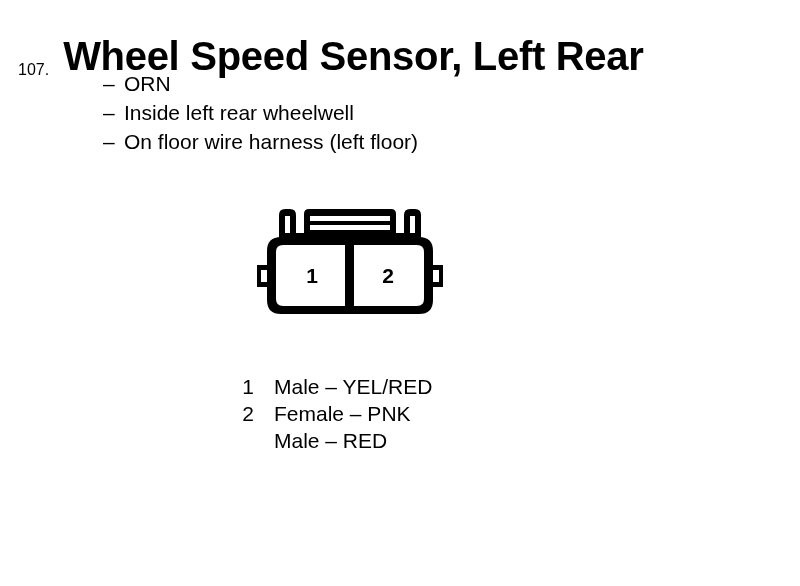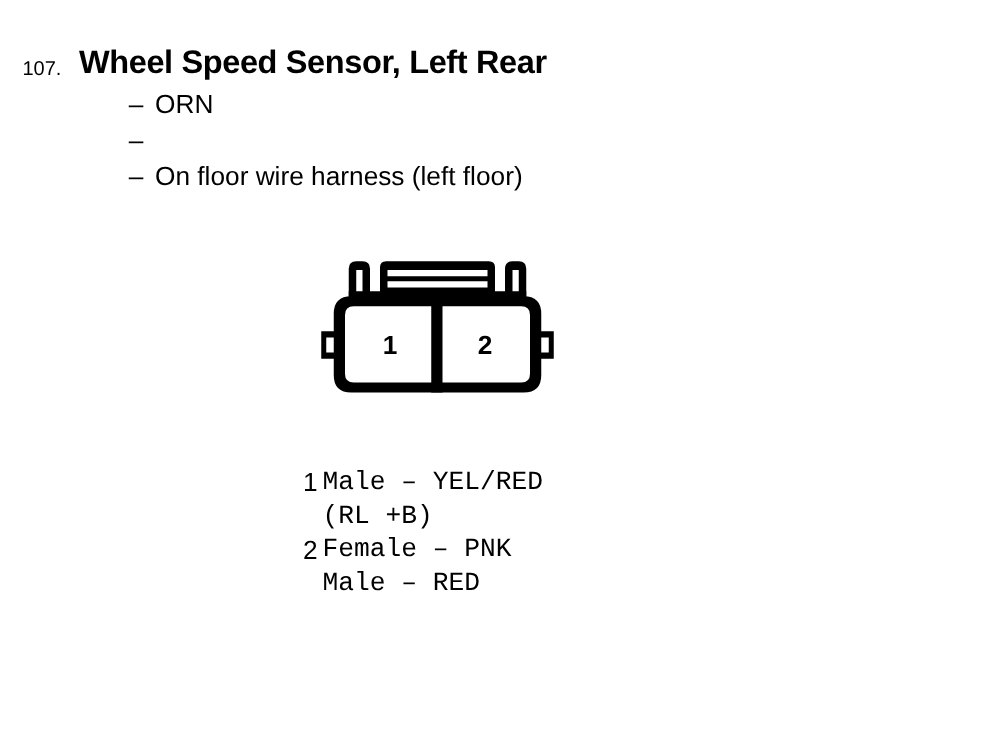--- a/index.html
+++ b/index.html
@@ -21,21 +21,21 @@
   #title-block {
     position: absolute;
     left: 18px;
     top: 18px;
     display: flex;
     align-items: flex-end;
     white-space: nowrap;
     margin-top: 16px;
   }
   #title-text {
-    font-size: 26px;
+    font-size: 40px;
     font-weight: bold;
     margin-left: 14px;
     letter-spacing: -0.3px;
   }
 
   
   #descriptor-list {
     position: absolute;
     left: 103px;
     top: 69px;
@@ -81,22 +81,21 @@
     align-items: flex-start;
   }
   .pin-number {
     width: 22px;
     flex: 0 0 22px;
     text-align: right;
     font-size: 21px;
     line-height: 27px;
   }
   .pin-lines {
-    margin-left: 4px;
-    font-family: Liberation Mono, monospace;
+    margin-left: 20px;
   }
   .pin-line {
     font-size: 21px;
     line-height: 27px;
     white-space: nowrap;
   }
 </style>
 </head>
 <body>
 
@@ -105,20 +104,21 @@
   <span id="title-text">Wheel Speed Sensor, Left Rear</span>
 </div>
 
 <div id="descriptor-list">
   <div class="descriptor-row">
     <span class="descriptor-dash">–</span>
     <span>ORN</span>
   </div>
   <div class="descriptor-row">
     <span class="descriptor-dash">–</span>
+    <span>Inside left rear wheelwell</span>
   </div>
   <div class="descriptor-row">
     <span class="descriptor-dash">–</span>
     <span>On floor wire harness (left floor)</span>
   </div>
 </div>
 
 <div id="connector-diagram">
   <svg width="200" height="125" viewBox="0 0 200 125" xmlns="http://www.w3.org/2000/svg">
 
@@ -161,21 +161,20 @@
     <text class="cavity-number" x="138" y="80" text-anchor="middle">2</text>
   </svg>
 </div>
 
 <div id="pin-legend">
 
   <div class="pin-entry">
     <div class="pin-number">1</div>
     <div class="pin-lines">
       <div class="pin-line">Male – YEL/RED</div>
-      <div class="pin-line">(RL +B)</div>
     </div>
   </div>
 
   <div class="pin-entry">
     <div class="pin-number">2</div>
     <div class="pin-lines">
       <div class="pin-line">Female – PNK</div>
       <div class="pin-line">Male – RED</div>
     </div>
   </div>

